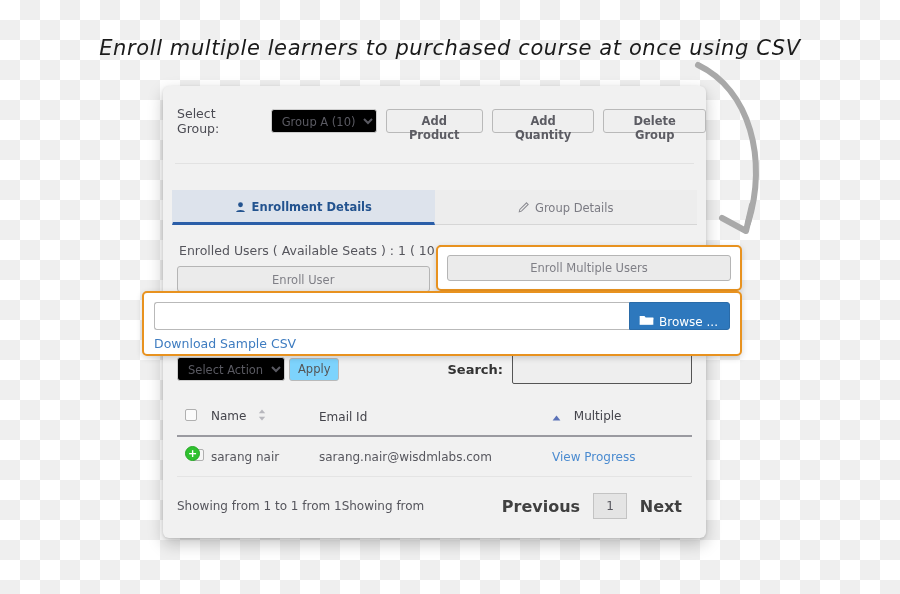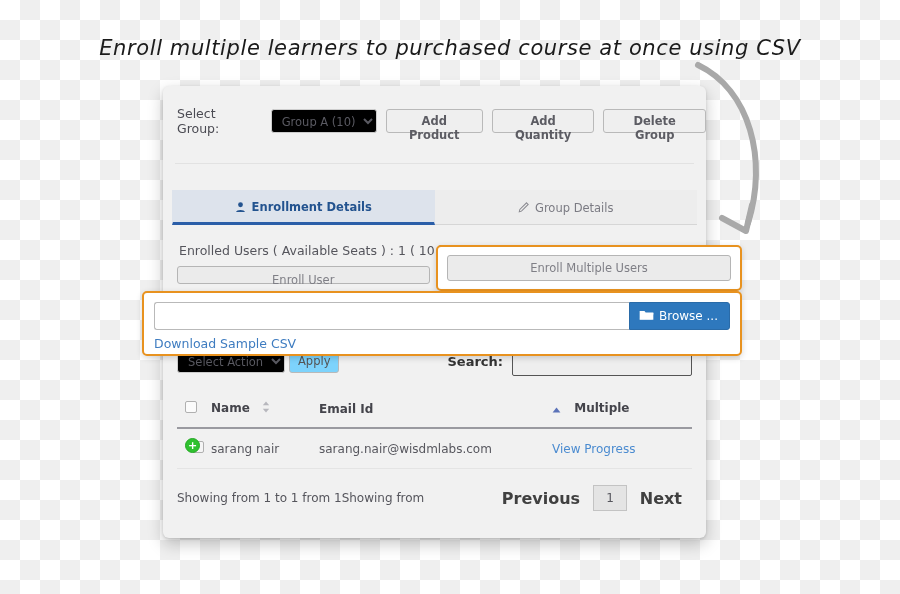--- a/index.html
+++ b/index.html
@@ -87,42 +87,42 @@
   
   .content { padding:12px 14px 0 14px; }
   .seats { font-size:12.5px; color:#55555c; margin:6px 0 8px 2px; }
 
   .enrollrow { display:flex; gap:10px; }
   .enrollbtn {
     flex:1; text-align:center;
     font-family:"DejaVu Sans", sans-serif;
     font-size:11.5px; color:#7f7f86;
     background:#ebebeb; border:1px solid #b5b5b5; border-radius:3px;
-    padding:6px 4px; height:18px; cursor:pointer;
+    padding:6px 4px; height:26px; cursor:pointer;
   }
 
   
   .actionbar { display:flex; align-items:center; margin-top:62px; }
   .actionbar .spacer { flex:1; }
   .srch-lbl { font-size:13px; font-weight:bold; color:#333; margin-right:9px; }
   input.srch {
     width:180px; height:30px;
     border:1px solid #555; background:#eeeeee; border-radius:2px;
     font-family:"DejaVu Sans", sans-serif; font-size:12px; padding:0 6px;
   }
   button.apply {
     font-family:"DejaVu Sans", sans-serif; font-size:11.5px; color:#555;
     background:#7dd3fc; border:1px solid #b9b9b9; border-radius:3px;
     height:23px; padding:2px 8px; margin-left:4px; cursor:pointer;
   }
 
   
   table.tbl { width:100%; border-collapse:collapse; margin-top:14px; font-size:12px; }
   table.tbl thead th {
-    text-align:left; font-size:12px; color:#44444b; font-weight:bold;
+    text-align:left; font-size:12px; color:#44444b; font-weight:normal;
     padding:11px 0 11px 0; border-bottom:2px solid #9a9aa0;
   }
   table.tbl tbody td { padding:11px 0; color:#57575e; font-size:12px; border-bottom:1px solid #e4e4e4; }
   .col-chk { width:34px; padding-left:8px !important; }
   .col-name { width:108px; }
   .col-email { width:auto; }
   .col-prog { width:140px; }
   .sortarrows { display:inline-block; margin:0 8px; vertical-align:middle; }
   .asc-arrow { display:inline-block; margin-right:9px; vertical-align:middle; }
   .lnk { color:#4b8bd0; text-decoration:none; cursor:pointer; }
@@ -166,21 +166,21 @@
     background:#ebebeb; border:1px solid #b5b5b5; border-radius:3px;
     height:26px; cursor:pointer;
   }
 
   .filerow { display:flex; align-items:stretch; height:28px; }
   .filebox {
     flex:1; border:1px solid #b9b9b9; border-right:none;
     background:#ffffff; border-radius:3px 0 0 3px;
   }
   .browsebtn {
-    display:flex; align-items:center; gap:5px;
+    display:flex; align-items:flex-end; gap:5px;
     background:#2e78bd; color:#ffffff;
     font-family:"DejaVu Sans", sans-serif; font-size:12px;
     border:1px solid #2a6ba8; border-radius:0 3px 3px 0;
     padding:0 11px 0 9px; cursor:pointer; white-space:nowrap;
   }
   .csvlink {
     display:inline-block; margin-top:6px;
     font-size:12.5px; color:#3e7cc0; text-decoration:none; cursor:pointer;
   }
 </style>

